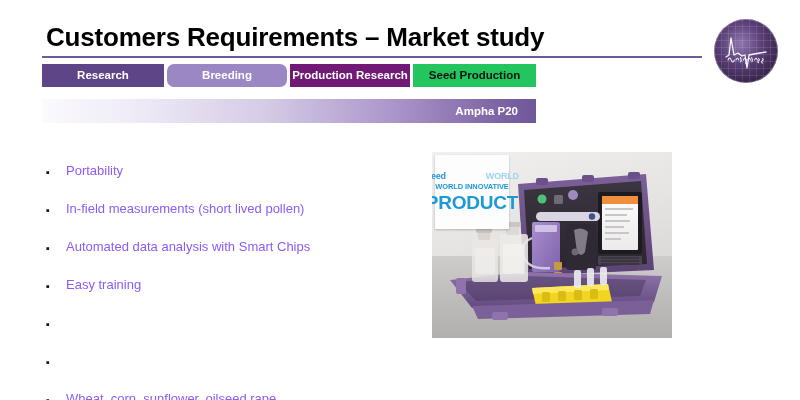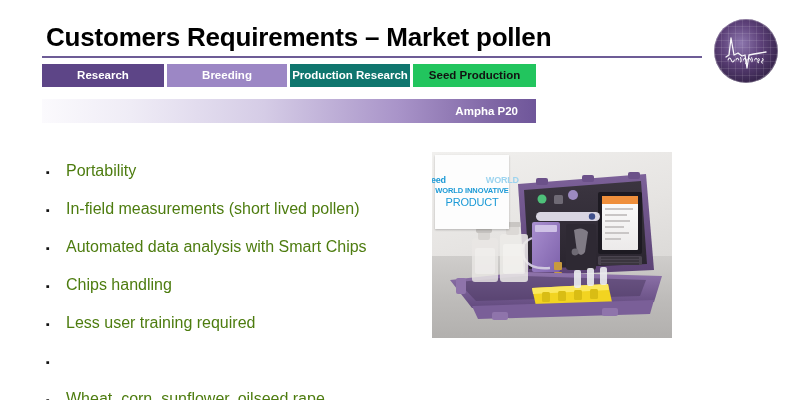--- a/index.html
+++ b/index.html
@@ -41,22 +41,22 @@
 
   
   .tabs{position:absolute;left:42px;top:64px;width:494px;height:32px;}
   .tab{
     position:absolute;top:0;height:23px;
     display:flex;align-items:center;justify-content:center;text-align:center;
     font-size:11.5px;font-weight:bold;line-height:1.12;
     box-sizing:border-box;
   }
   .tab-1{left:0px;width:122px;background:#5d4587;color:#ffffff;}
-  .tab-2{left:125px;width:120px;background:#9c87c5;color:#ffffff;}
-  .tab-3{left:248px;width:120px;background:#0f766e;color:#ffffff;}
+  .tab-2{left:125px;width:120px;background:#9c87c5;color:#ffffff;border-radius:7px;}
+  .tab-3{left:248px;width:120px;background:#701a75;color:#ffffff;}
   .tab-4{left:371px;width:123px;background:#22c55e;color:#121212;}
 
   
   .gradbar{
     position:absolute;left:42px;top:99px;width:494px;height:24px;
     background:linear-gradient(90deg,#fbfafd 0%,#efecf6 18%,#d5ccE6 45%,#a994c9 72%,#7e65a4 92%,#6f569a 100%);
     display:flex;align-items:center;justify-content:flex-end;
   }
   .gradbar-label{
     font-size:11.5px;font-weight:bold;color:#ffffff;padding-right:18px;white-space:nowrap;
@@ -66,21 +66,21 @@
   .bullets{position:absolute;left:46px;top:160px;width:380px;}
   .bullet{
     display:flex;align-items:flex-start;
     height:38px;
   }
   .bullet-mark{
     width:20px;flex:0 0 20px;
     font-size:11px;color:#111;line-height:22px;padding-top:1px;
   }
   .bullet-text{
-    font-size:16px;color:#4d7c0f;line-height:22px;white-space:nowrap;
+    font-size:13px;color:#8b5cf6;line-height:22px;white-space:nowrap;
   }
 
   
   .photo{
     position:absolute;left:432px;top:152px;width:240px;height:186px;
     overflow:hidden;
     background:linear-gradient(165deg,#f1f0ee 0%,#e6e4e2 42%,#dedcda 62%,#d2d0ce 100%);
   }
   .photo-floor{
     position:absolute;left:0;bottom:0;width:100%;height:44%;
@@ -98,29 +98,29 @@
   .badge-row1{font-size:9px;font-weight:bold;letter-spacing:-0.2px;line-height:1;white-space:nowrap;}
   .b-seed{color:#1c9ad6;}
   .b-world{color:#9dd4ef;margin-left:40px;}
   .badge-top{
     font-size:20px;font-weight:bold;color:#1c9ad6;line-height:1;letter-spacing:0.5px;margin-top:1px;
   }
   .badge-mi{
     font-size:7.5px;font-weight:bold;color:#1c9ad6;line-height:1;margin-top:2px;letter-spacing:-0.1px;
   }
   .badge-prod{
-    font-size:11px;font-weight:normal;color:#1c9ad6;line-height:1;margin-top:2px;letter-spacing:-0.2px;
+    font-size:19px;font-weight:bold;color:#1c9ad6;line-height:1;margin-top:2px;letter-spacing:-0.2px;
   }
 </style>
 </head>
 <body>
 
 <div id="slide">
 
-  <div class="title">Customers Requirements – Market pollen</div>
+  <div class="title">Customers Requirements – Market study</div>
   <div class="title-rule"></div>
 
   <div class="logo">
     <div class="logo-grid"></div>
     <svg width="64" height="64" viewBox="0 0 64 64">
       <path d="M12 38 L15 36 L17 19 L20 36 L24 34 L28 37 L31 36 L33 49 L35 36 L40 35 L46 34 L52 33" fill="none" stroke="#ffffff" stroke-width="1.3" stroke-linejoin="round" stroke-linecap="round" opacity="0.95"></path>
       <g fill="none" stroke="#ffffff" stroke-width="1.05" stroke-linecap="round" opacity="0.92">
         <path d="M14 41 q1.6 -4 3.2 0 q1.6 4 3.2 0"></path>
         <path d="M22 41 q1.4 -3.6 2.8 0"></path>
         <path d="M26.5 38.5 q1.4 3.6 0 4.5"></path>
@@ -153,25 +153,24 @@
     <div class="bullet">
       <span class="bullet-mark">▪</span>
       <span class="bullet-text">In-field measurements (short lived pollen)</span>
     </div>
     <div class="bullet">
       <span class="bullet-mark">▪</span>
       <span class="bullet-text">Automated data analysis with Smart Chips</span>
     </div>
     <div class="bullet">
       <span class="bullet-mark">▪</span>
-      <span class="bullet-text">Chips handling</span>
-    </div>
-    <div class="bullet">
-      <span class="bullet-mark">▪</span>
-      <span class="bullet-text">Less user training required</span>
+      <span class="bullet-text">Easy training</span>
+    </div>
+    <div class="bullet">
+      <span class="bullet-mark">▪</span>
     </div>
     <div class="bullet">
       <span class="bullet-mark">▪</span>
     </div>
     <div class="bullet">
       <span class="bullet-mark">▪</span>
       <span class="bullet-text">Wheat, corn, sunflower, oilseed rape</span>
     </div>
   </div>
 

